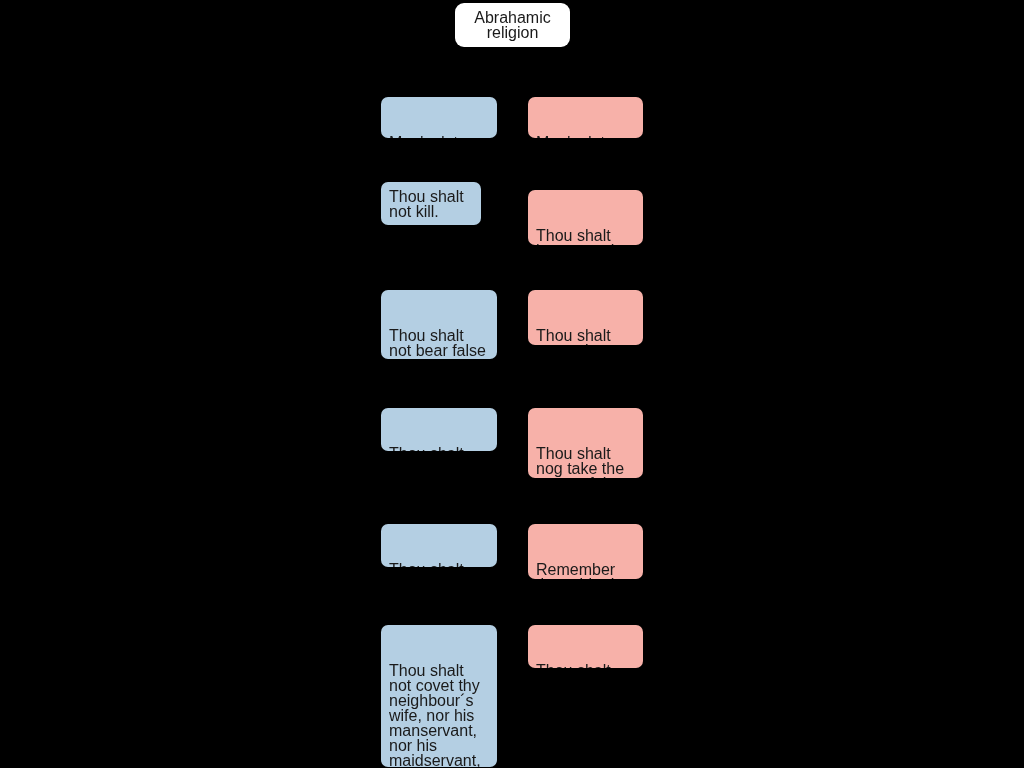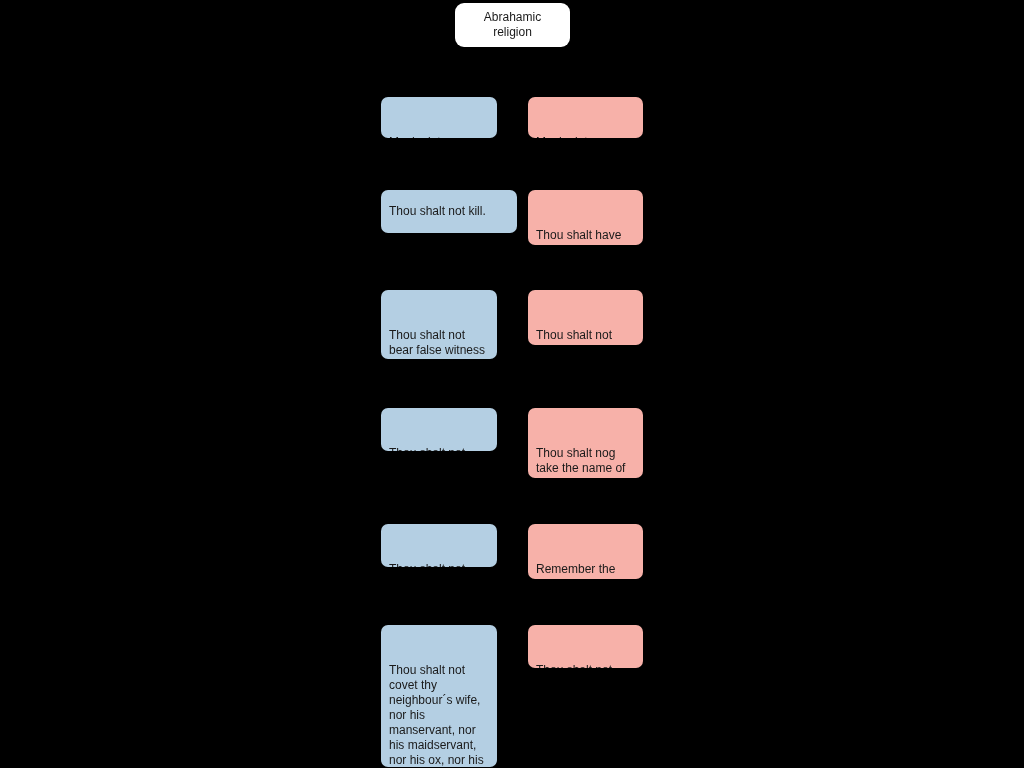--- a/index.html
+++ b/index.html
@@ -23,21 +23,21 @@
     top: 0;
     width: 1024px;
     height: 768px;
   }
 
   .node {
     position: absolute;
     box-sizing: border-box;
     border-radius: 7px;
     color: #1a1a1a;
-    font-size: 12px;
+    font-size: 16px;
     line-height: 15px;
     padding: 8px 7px 8px 8px;
     white-space: pre-wrap;
     overflow: hidden;
   }
 
   .node.root {
     background: #ffffff;
     border-radius: 9px;
     display: flex;
@@ -73,21 +73,21 @@
 <div id="canvas">
 
   <div class="node root" style="left:455px; top:3px; width:115px; height:44px;">
     <span class="node-label">Abrahamic religion</span>
   </div>
 
   <div class="node blue" style="left:381px; top:97px; width:116px; height:41px;">
     <span class="node-label">Man's duty towards fellow people</span>
   </div>
 
-  <div class="node blue vcenter" style="left:381px; top:190px; width:136px; height:43px;">
+  <div class="node blue vcenter" style="left:381px; top:182px; width:100px; height:43px;">
     <span class="node-label">Thou shalt not kill.</span>
   </div>
 
   <div class="node blue" style="left:381px; top:290px; width:116px; height:69px;">
     <span class="node-label">Thou shalt not bear false witness against my neighbour.</span>
   </div>
 
   <div class="node blue" style="left:381px; top:408px; width:116px; height:43px;">
     <span class="node-label">Thou shalt not commit adultery.</span>
   </div>

